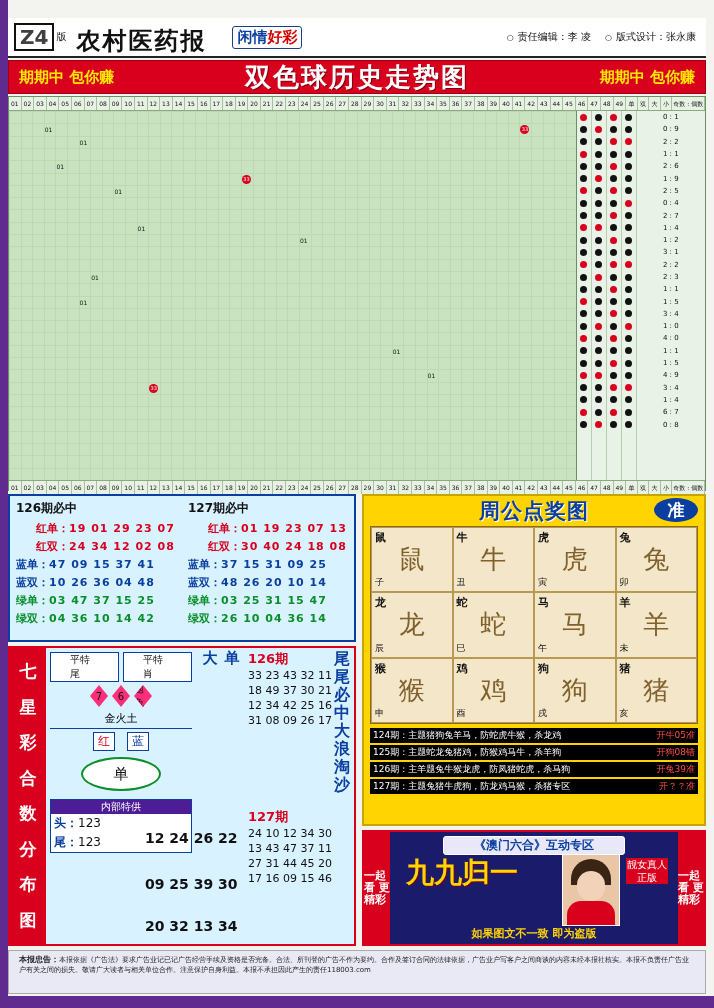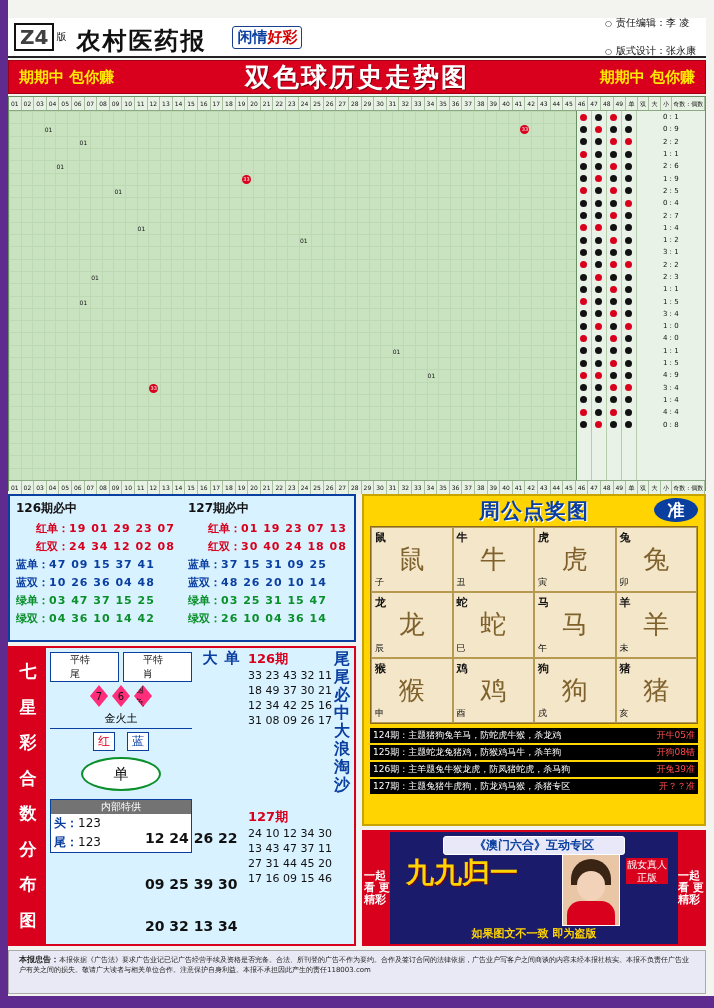--- a/index.html
+++ b/index.html
@@ -30,21 +30,21 @@
   .m-title{
     font-family:"DejaVu Sans","Liberation Sans",sans-serif;
     font-size:24px;font-weight:bold;color:#111;margin-left:10px;letter-spacing:2px;margin-top:8px;
   }
   .m-badge{
     margin-left:26px;display:flex;align-items:flex-end;
     border:1px solid #1a3f8b;border-radius:3px;padding:1px 4px;background:#fff;
   }
   .m-badge .b1{color:#0a3fa0;font-size:15px;font-weight:bold;}
   .m-badge .b2{color:#d40000;font-size:15px;font-weight:bold;}
-  .m-right{margin-left:auto;margin-right:10px;font-size:10px;color:#111;display:flex;gap:14px;flex-direction:column;}
+  .m-right{margin-left:auto;margin-right:10px;font-size:10px;color:#111;display:flex;gap:14px;}
   .m-right span::before{content:"\25CB\2002";font-size:8px;}
   
   .banner{
     position:absolute;left:8px;top:60px;width:698px;height:34px;
     background:#d8001d;border:1px solid #a00014;
     display:flex;align-items:center;justify-content:space-between;
     box-sizing:border-box;padding:0 10px;
   }
   .banner .side{color:#ffe900;font-size:15px;font-weight:bold;text-align:center;}
   .banner .mid{
@@ -161,21 +161,21 @@
   .bb-rb span{border:1px solid #0a3fa0;padding:0 4px;font-size:12px;background:#fff;}
   .bb-rb .r{color:#d8001d;}
   .bb-rb .b{color:#0a3fa0;}
   .bb-oval{
     margin:6px auto 0 auto;width:76px;height:30px;border:2px solid #0a8f2a;border-radius:50%;
     display:flex;align-items:center;justify-content:center;font-size:15px;color:#111;background:#fff;
   }
   .bb-inner{
     margin-top:8px;border:1px solid #0a3fa0;background:#fff;
   }
-  .bb-inner .ih{background:#737373;color:#fff;font-size:10px;text-align:center;}
+  .bb-inner .ih{background:#4c1d95;color:#fff;font-size:10px;text-align:center;}
   .bb-inner .ir{font-size:12px;padding:1px 3px;color:#111;}
   .bb-inner .ir b{color:#0a3fa0;}
   .bb-right{flex:1;position:relative;padding:3px;box-sizing:border-box;}
   .bb-vert{
     position:absolute;left:4px;top:2px;width:20px;font-size:15px;font-weight:bold;color:#0a3fa0;
     line-height:17px;text-align:center;
   }
   .bb-vert2{
     position:absolute;left:26px;top:2px;width:20px;font-size:15px;font-weight:bold;color:#0a3fa0;
     line-height:17px;text-align:center;
@@ -662,21 +662,21 @@
             <div class="rrow">1 : 1</div>
             <div class="rrow">1 : 5</div>
             <div class="rrow">3 : 4</div>
             <div class="rrow">1 : 0</div>
             <div class="rrow">4 : 0</div>
             <div class="rrow">1 : 1</div>
             <div class="rrow">1 : 5</div>
             <div class="rrow">4 : 9</div>
             <div class="rrow">3 : 4</div>
             <div class="rrow">1 : 4</div>
-            <div class="rrow">4 : 4</div>
+            <div class="rrow">6 : 7</div>
             <div class="rrow">0 : 8</div>
           </div>
       </div>
     </div>
     <div class="chart-foot" id="chart-foot">
         <div class="hdr-num">01</div>
         <div class="hdr-num">02</div>
         <div class="hdr-num">03</div>
         <div class="hdr-num">04</div>
         <div class="hdr-num">05</div>

